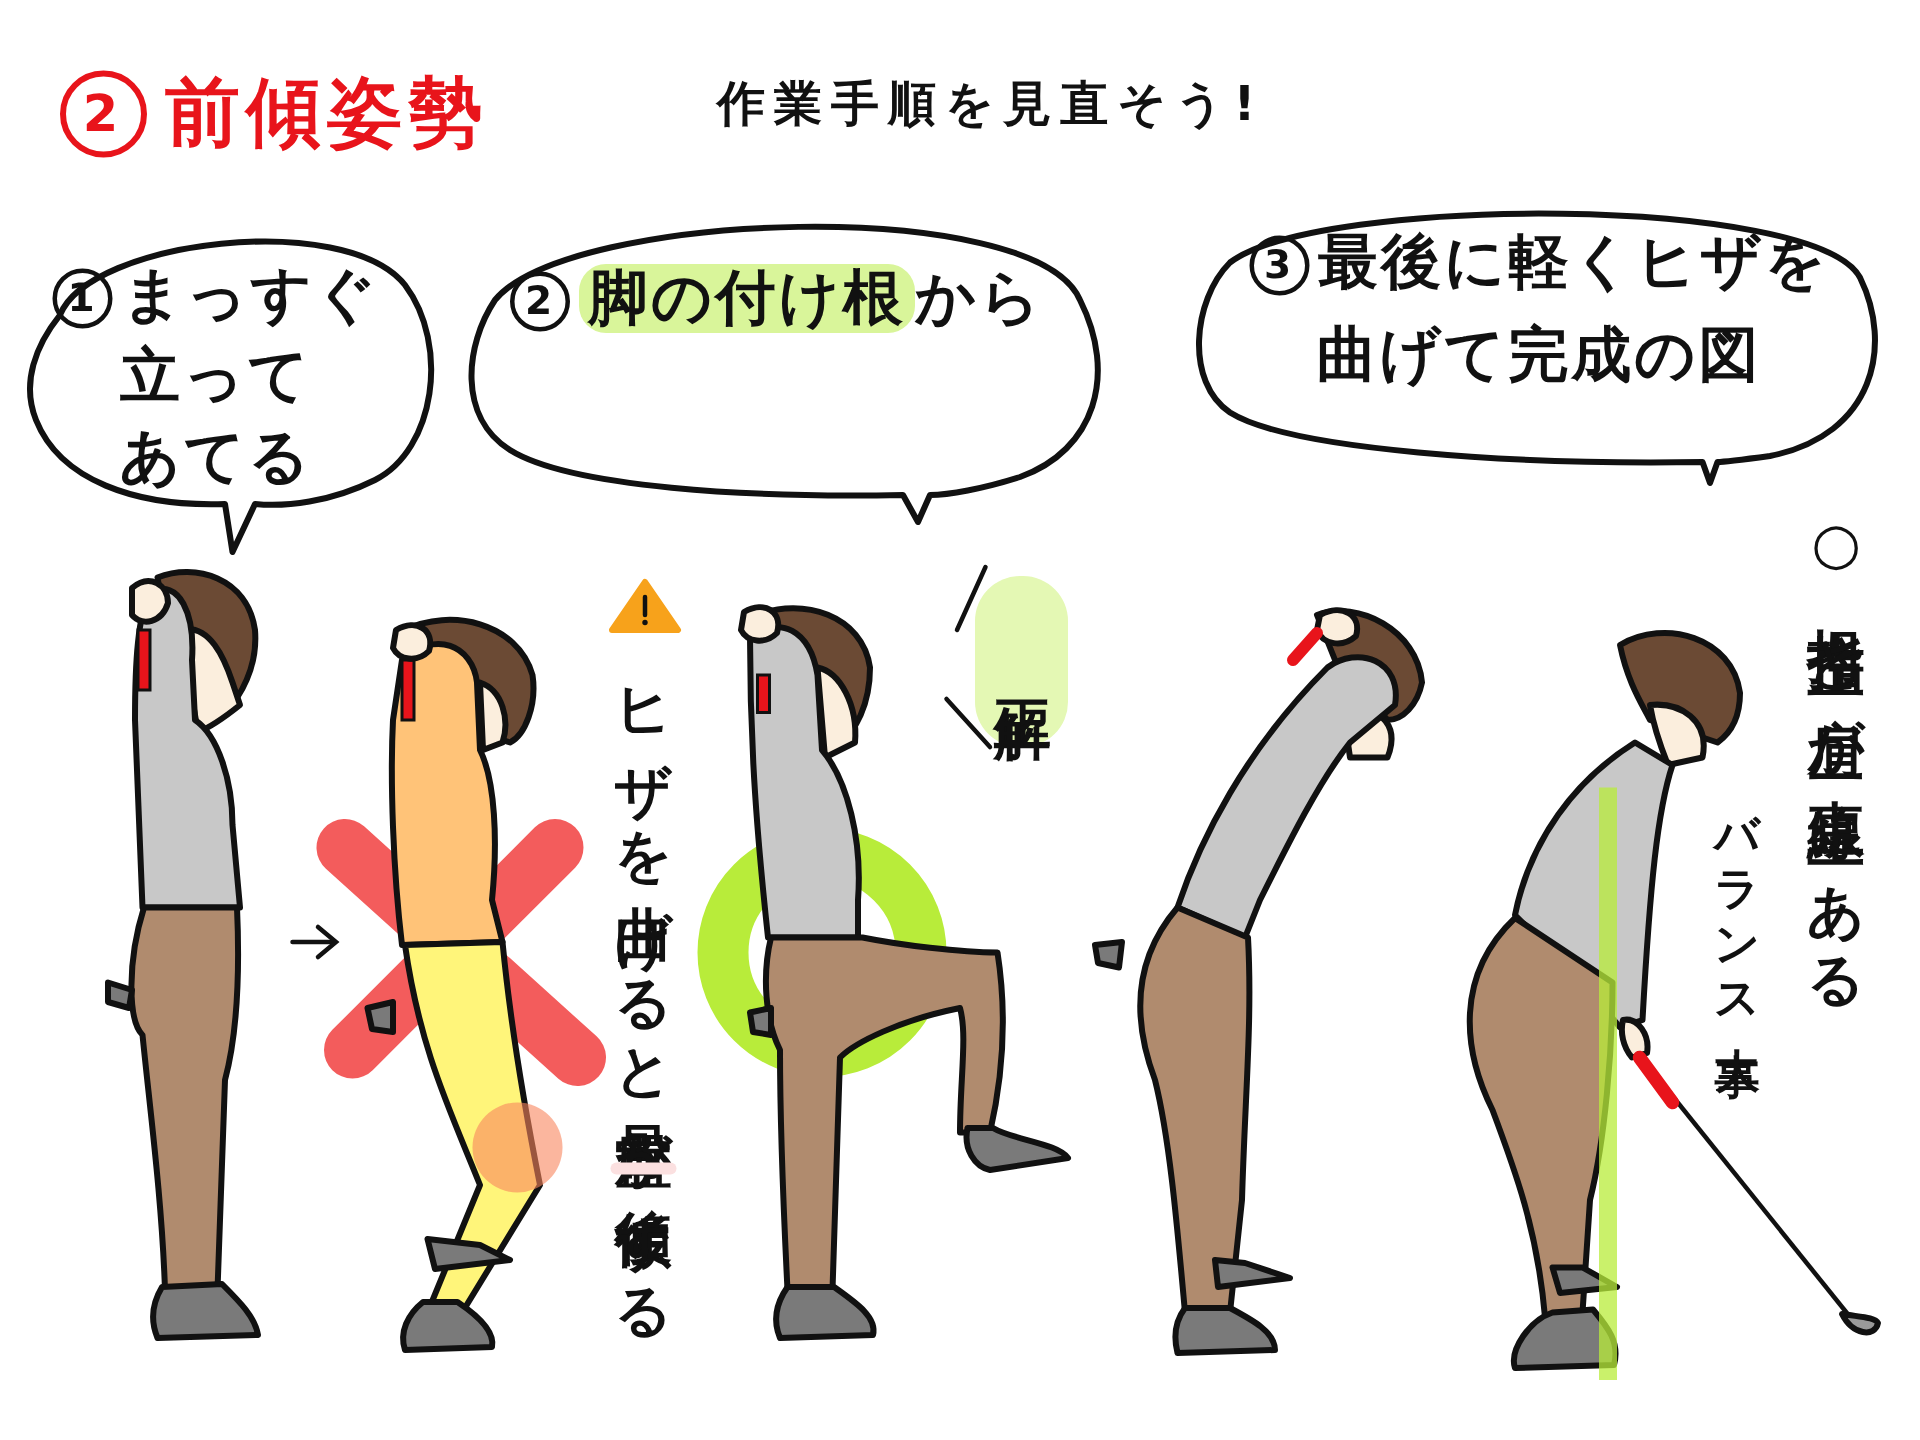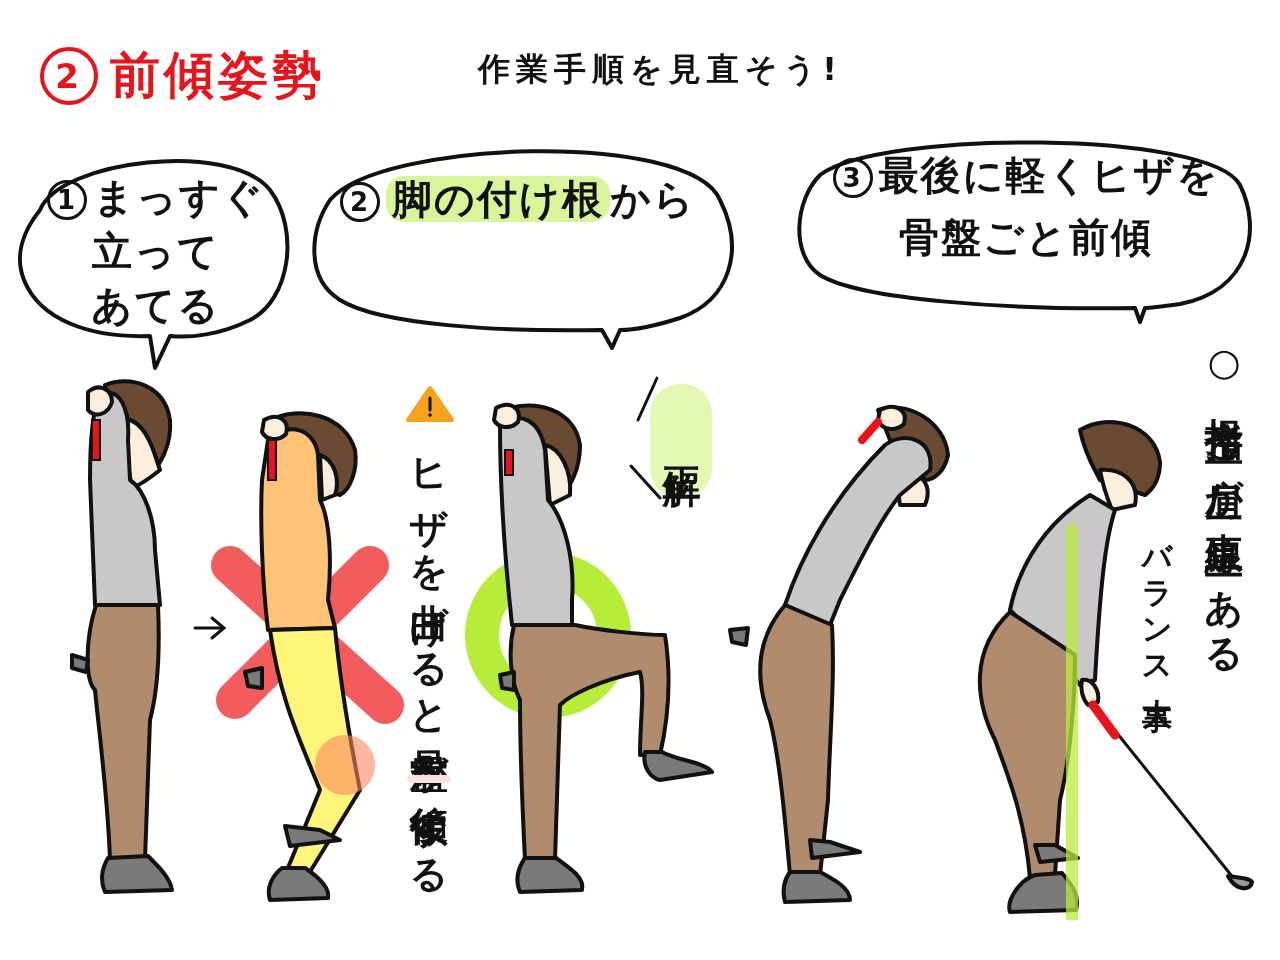--- a/index.html
+++ b/index.html
@@ -33,32 +33,32 @@
 <div class="abs subtitle">作業手順を見直そう!</div>
 
 <svg class="abs bubble-svg" width="1280" height="960">
   <g fill="none" stroke="#111" stroke-width="4" stroke-linejoin="round">
     <path d="M40,210 C60,160 230,140 270,190 C300,230 290,300 250,320 C220,335 190,338 170,336 L155,368 L150,336 C90,338 40,320 24,280 C14,255 24,230 40,210 Z"></path>
     <path d="M330,200 C380,140 690,130 720,200 C745,250 730,300 680,318 C655,326 632,330 620,330 L612,348 L602,330 C500,332 380,325 340,300 C305,278 310,230 330,200 Z"></path>
     <path d="M820,175 C880,130 1210,130 1240,185 C1262,230 1250,290 1180,304 C1165,306 1150,308 1145,308 L1140,322 L1135,308 C1010,310 860,300 820,275 C790,255 795,200 820,175 Z"></path>
   </g>
 </svg>
 
-<div class="abs btext" style="left:36px; top:170px; width:240px;">
+<div class="abs btext" style="left:24px; top:170px; width:240px;">
   <div><span class="num">1</span><span>まっすぐ立って</span></div>
   <div>あてる</div>
 </div>
 
 <div class="abs btext" style="left:340px; top:172px; width:380px; text-align:left;">
   <div style="margin-left:0px;"><span class="num">2</span><span class="hl">脚の付け根</span><span>から</span></div>
 </div>
 
 <div class="abs btext" style="left:826px; top:148px; width:400px;text-align:center;">
   <div><span class="num">3</span><span>最後に軽くヒザを</span></div>
-  <div style="margin-top:8px;">骨盤ごと前傾</div>
+  <div style="margin-top:8px;">曲げて完成の図</div>
 </div>
 
 <svg class="abs" style="left:0;top:0;" width="1280" height="960">
   <defs>
     <style>
       .ol { stroke:#111; stroke-width:4; stroke-linejoin:round; stroke-linecap:round; }
     </style>
   </defs>
 
   <g>

